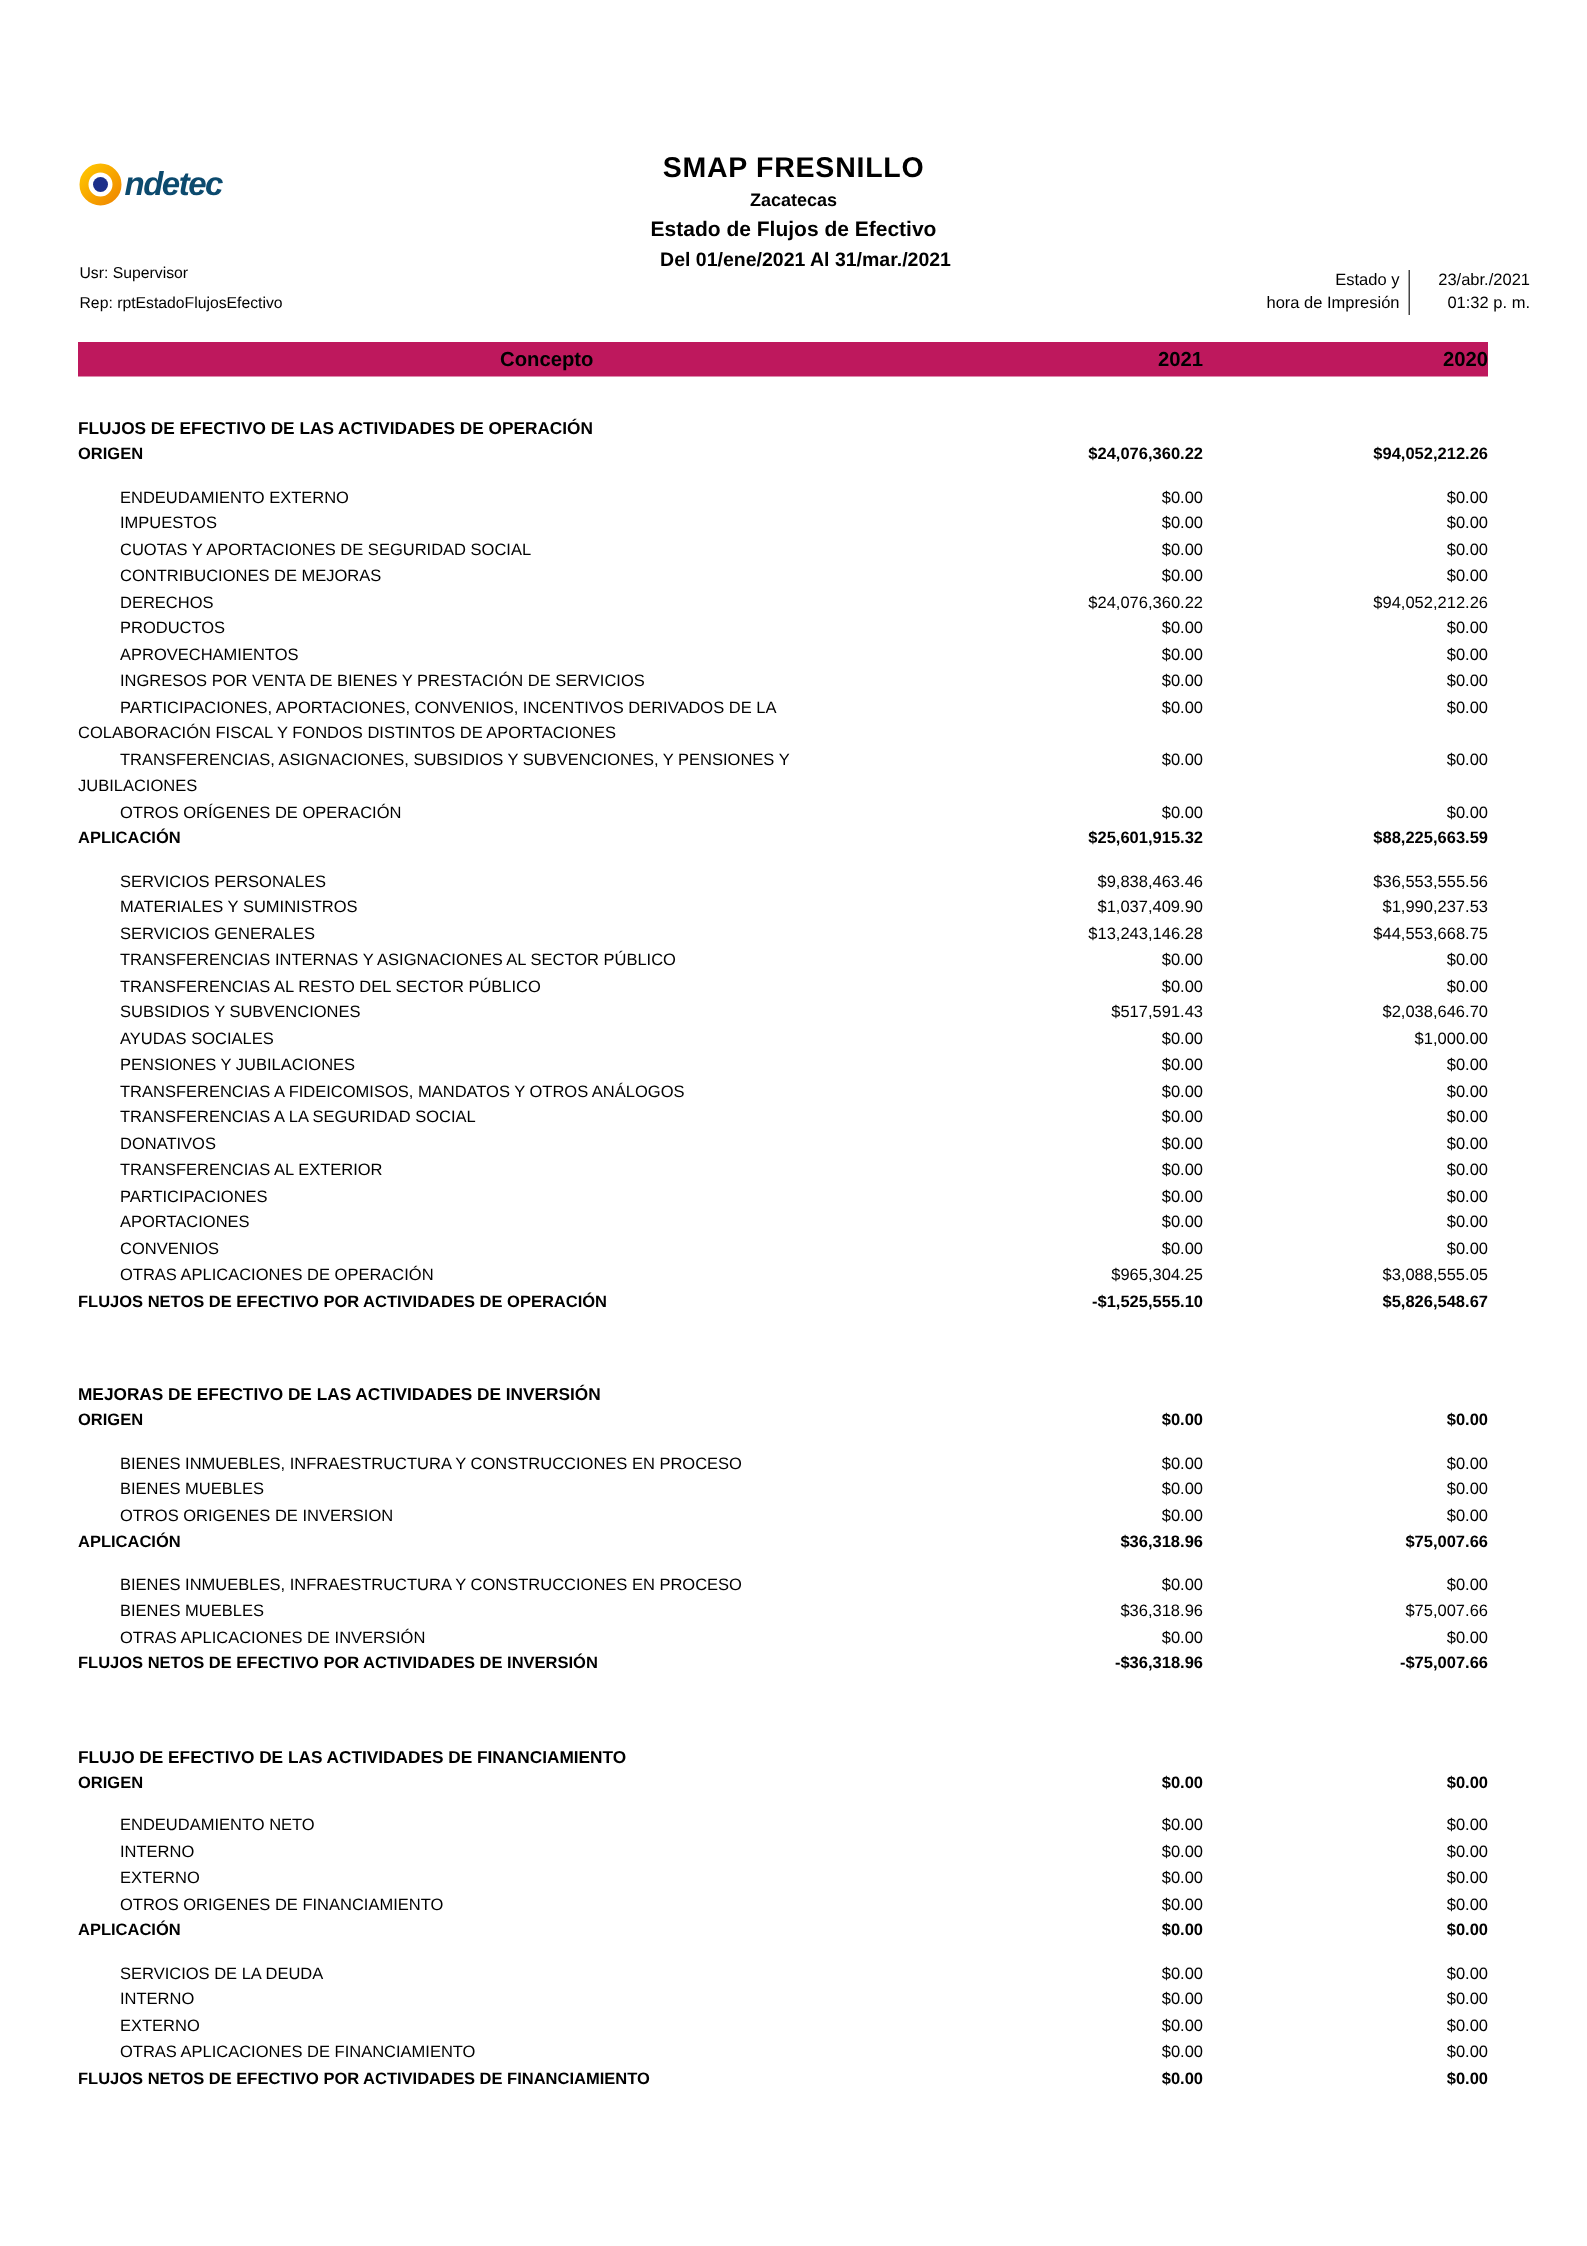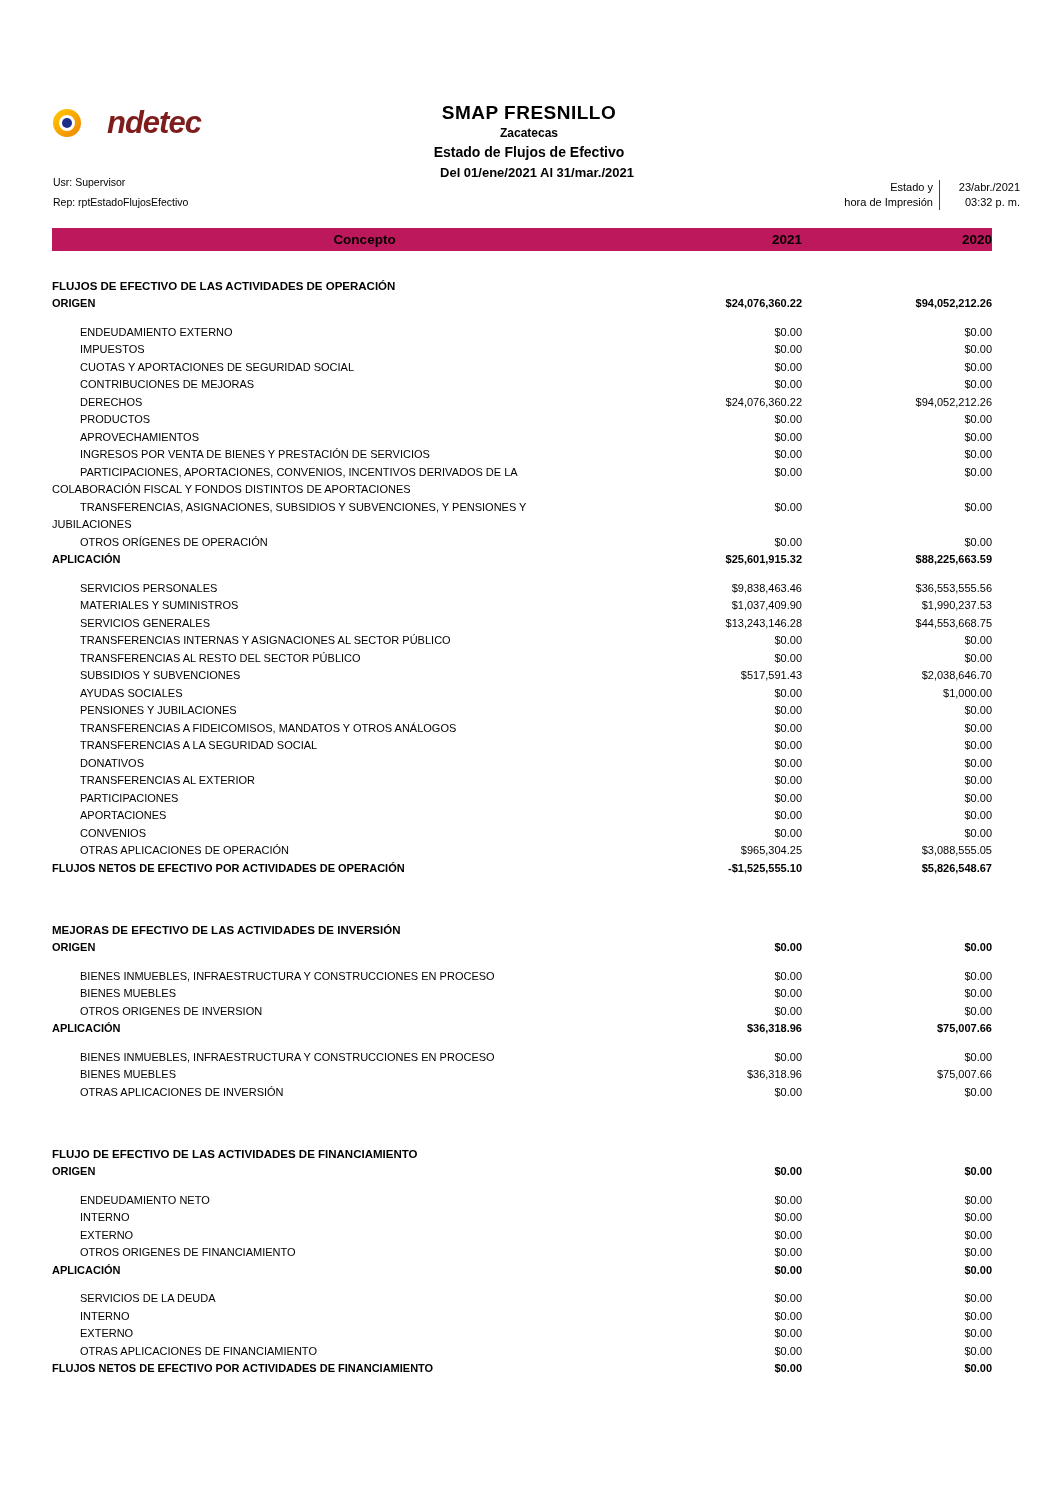--- a/index.html
+++ b/index.html
@@ -15,22 +15,22 @@
     width: 1058px;
     min-height: 1497px;
     padding: 100px 0 60px 0;
     background: #fff;
   }
   
   .hdr { position: relative; height: 128px; }
   .logo { position: absolute; left: 52px; top: 8px; display: flex; align-items: center; }
   .logo-icon { display: inline-block; width: 30px; height: 30px; margin-right: 1px; }
   .logo-text {
-    font-size: 31px; font-weight: bold; font-style: italic;
-    color: #7f1d1d; letter-spacing: -1px; line-height: 30px; margin-left: 24px;
+    font-size: 22px; font-weight: bold; font-style: italic;
+    color: #0c4a6e; letter-spacing: -1px; line-height: 30px;
   }
   .title-block { text-align: center; padding-top: 2px; }
   .title-entity { font-size: 19px; font-weight: bold; letter-spacing: 0.5px; }
   .title-state  { font-size: 12px; font-weight: bold; margin-top: 2px; }
   .title-report { font-size: 14px; font-weight: bold; margin-top: 4px; }
   .title-period { font-size: 13px; font-weight: bold; margin-top: 5px; padding-left: 16px; }
   .meta-left { position: absolute; left: 53px; top: 76px; font-size: 10.5px; }
   .meta-left div + div { margin-top: 8px; }
   .print-info { position: absolute; right: 38px; top: 80px; display: flex; font-size: 11px; line-height: 15px; }
   .print-labels { text-align: right; padding-right: 6px; }
@@ -94,21 +94,21 @@
     </div>
 
     <div class="print-info">
       <div class="print-labels">
         <div>Estado y</div>
         <div>hora de Impresión</div>
       </div>
       <div class="print-divider"></div>
       <div class="print-values">
         <div>23/abr./2021</div>
-        <div>03:32 p. m.</div>
+        <div>01:32 p. m.</div>
       </div>
     </div>
 
   </div>
 
   <div class="table-area">
     <div class="col-header">
       <div class="ch-concept">Concepto</div>
       <div class="ch-2021">2021</div>
       <div class="ch-2020">2020</div>
@@ -308,20 +308,25 @@
           <div class="row item">
             <div class="cell label">BIENES MUEBLES</div>
             <div class="cell v1">$36,318.96</div>
             <div class="cell v2">$75,007.66</div>
           </div>
           <div class="row item">
             <div class="cell label">OTRAS APLICACIONES DE INVERSIÓN</div>
             <div class="cell v1">$0.00</div>
             <div class="cell v2">$0.00</div>
           </div>
+          <div class="row total">
+            <div class="cell label">FLUJOS NETOS DE EFECTIVO POR ACTIVIDADES DE INVERSIÓN</div>
+            <div class="cell v1">-$36,318.96</div>
+            <div class="cell v2">-$75,007.66</div>
+          </div>
         </section>
         <section class="section">
           <div class="row section-title">FLUJO DE EFECTIVO DE LAS ACTIVIDADES DE FINANCIAMIENTO</div>
           <div class="row group">
             <div class="cell label">ORIGEN</div>
             <div class="cell v1">$0.00</div>
             <div class="cell v2">$0.00</div>
           </div>
           <div class="row gap"></div>
           <div class="row item">

